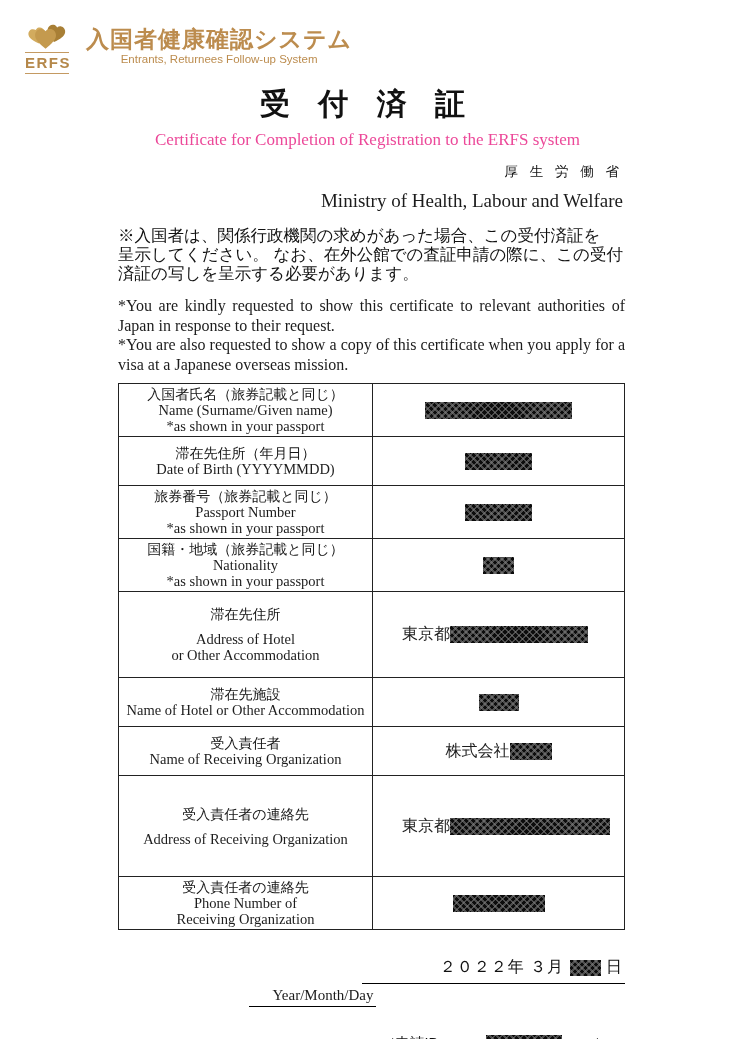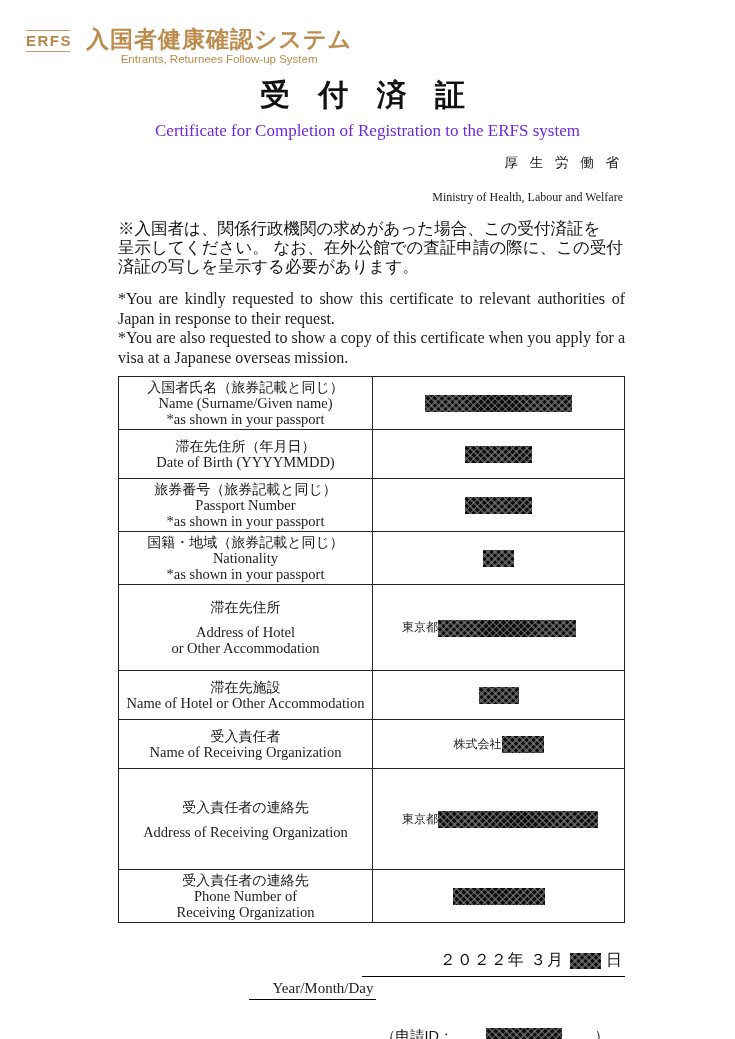--- a/index.html
+++ b/index.html
@@ -7,21 +7,21 @@
   .page {
     position:relative;
     width:735px; height:1039px;
     background:#fff;
     color:#1c1c1c;
     font-family:"Liberation Sans", sans-serif;
     overflow:hidden;
   }
   
   .brand { display:flex; align-items:flex-start; padding:24px 0 0 24px; }
-  .erfs-box { display:flex; flex-direction:row; align-items:flex-end; width:46px; }
+  .erfs-box { display:flex; flex-direction:column; align-items:center; width:46px; }
   .erfs-hearts { display:block; margin-bottom:1px; }
   .erfs-word {
     width:44px; text-align:center;
     border-top:1.5px solid #c49a62; border-bottom:1.5px solid #c49a62;
     padding:1px 0 2px 0;
     color:#b5884a; font-size:15px; font-weight:bold; letter-spacing:1.5px;
     font-family:"Liberation Sans", sans-serif;
   }
   .brand-text { margin-left:16px; padding-top:3px; }
   .sys-ja {
@@ -31,25 +31,25 @@
   .sys-en { color:#bc8c4e; font-size:11.5px; text-align:center; margin-top:2px; }
   
   .doc-title {
     margin-top:10px; text-align:center;
     font-size:30px; font-weight:bold; letter-spacing:10px;
     color:#111;
   }
   .doc-subtitle {
     margin-top:5px; text-align:center;
     font-family:"Liberation Serif", serif;
-    font-size:17px; color:#6d28d9;
+    font-size:17px; color:#ec4899;
   }
   .ministry { margin-top:13px; padding-right:112px; text-align:right; }
   .ministry-ja { font-size:13.5px; letter-spacing:4px; color:#111; }
-  .ministry-en { font-family:"Liberation Serif", serif; font-size:12px; margin-top:18px; }
+  .ministry-en { font-family:"Liberation Serif", serif; font-size:19px; margin-top:9px; }
   
   .notice-ja {
     margin:14px 110px 0 118px;
     font-size:16.5px; line-height:19px; color:#111;
   }
   .notice-en {
     margin:13px 110px 0 118px;
     font-family:"Liberation Serif", serif;
     font-size:16px; line-height:19.5px; text-align:justify;
   }
@@ -67,21 +67,21 @@
     padding:2px 4px;
   }
   td.val { text-align:center; vertical-align:middle; padding:2px 4px; }
   td.val.left { text-align:left; padding-left:29px; }
   .lbl-ja { font-size:14px; line-height:16px; color:#161616; }
   .lbl-en {
     font-family:"Liberation Serif", serif;
     font-size:14.5px; line-height:16px; color:#1c1c1c;
   }
   tr.spacious .lbl-ja { margin-bottom:9px; }
-  .val-prefix { font-size:12px; vertical-align:middle; }
+  .val-prefix { font-size:16px; vertical-align:middle; }
   .redact {
     display:inline-block; height:17px; vertical-align:middle;
     background-color:#0c0c0c;
     background-image:
       repeating-linear-gradient(45deg,  transparent 0 3.2px, rgba(130,130,130,.55) 3.2px 5px),
       repeating-linear-gradient(-45deg, transparent 0 3.2px, rgba(130,130,130,.55) 3.2px 5px);
   }
   .redact.sm { height:16px; }
   
   tr.h49 { height:49px; } tr.h48 { height:48px; } tr.h86 { height:86px; }

